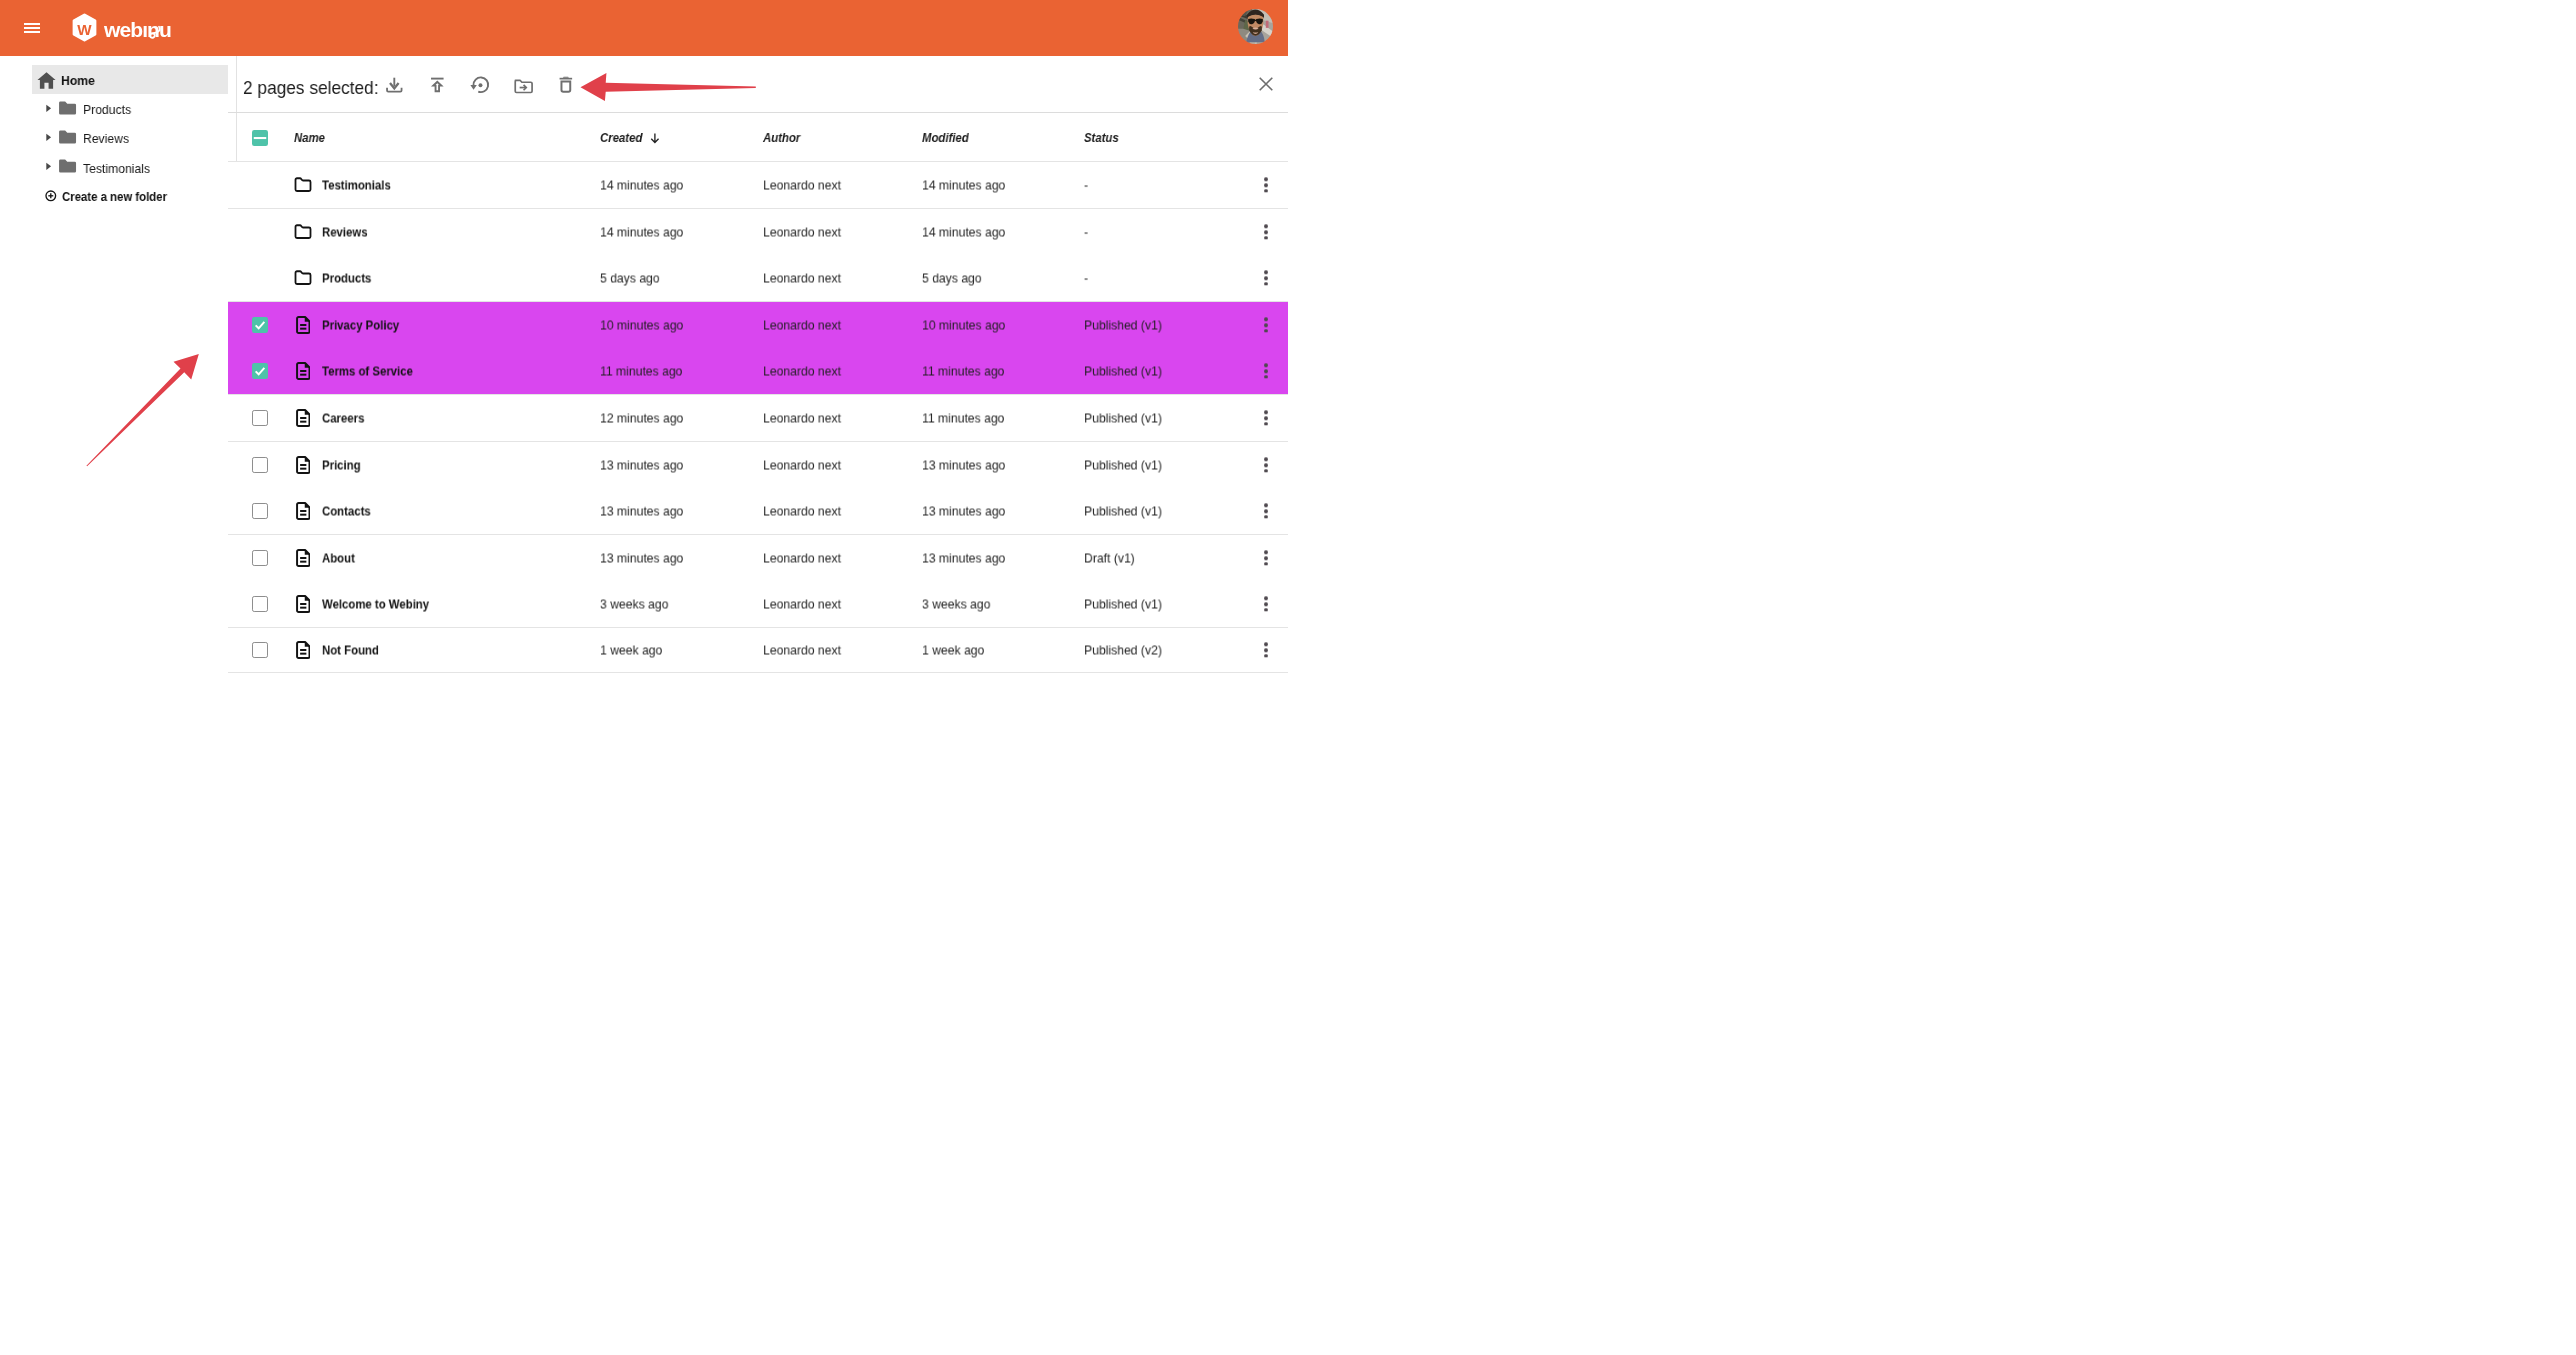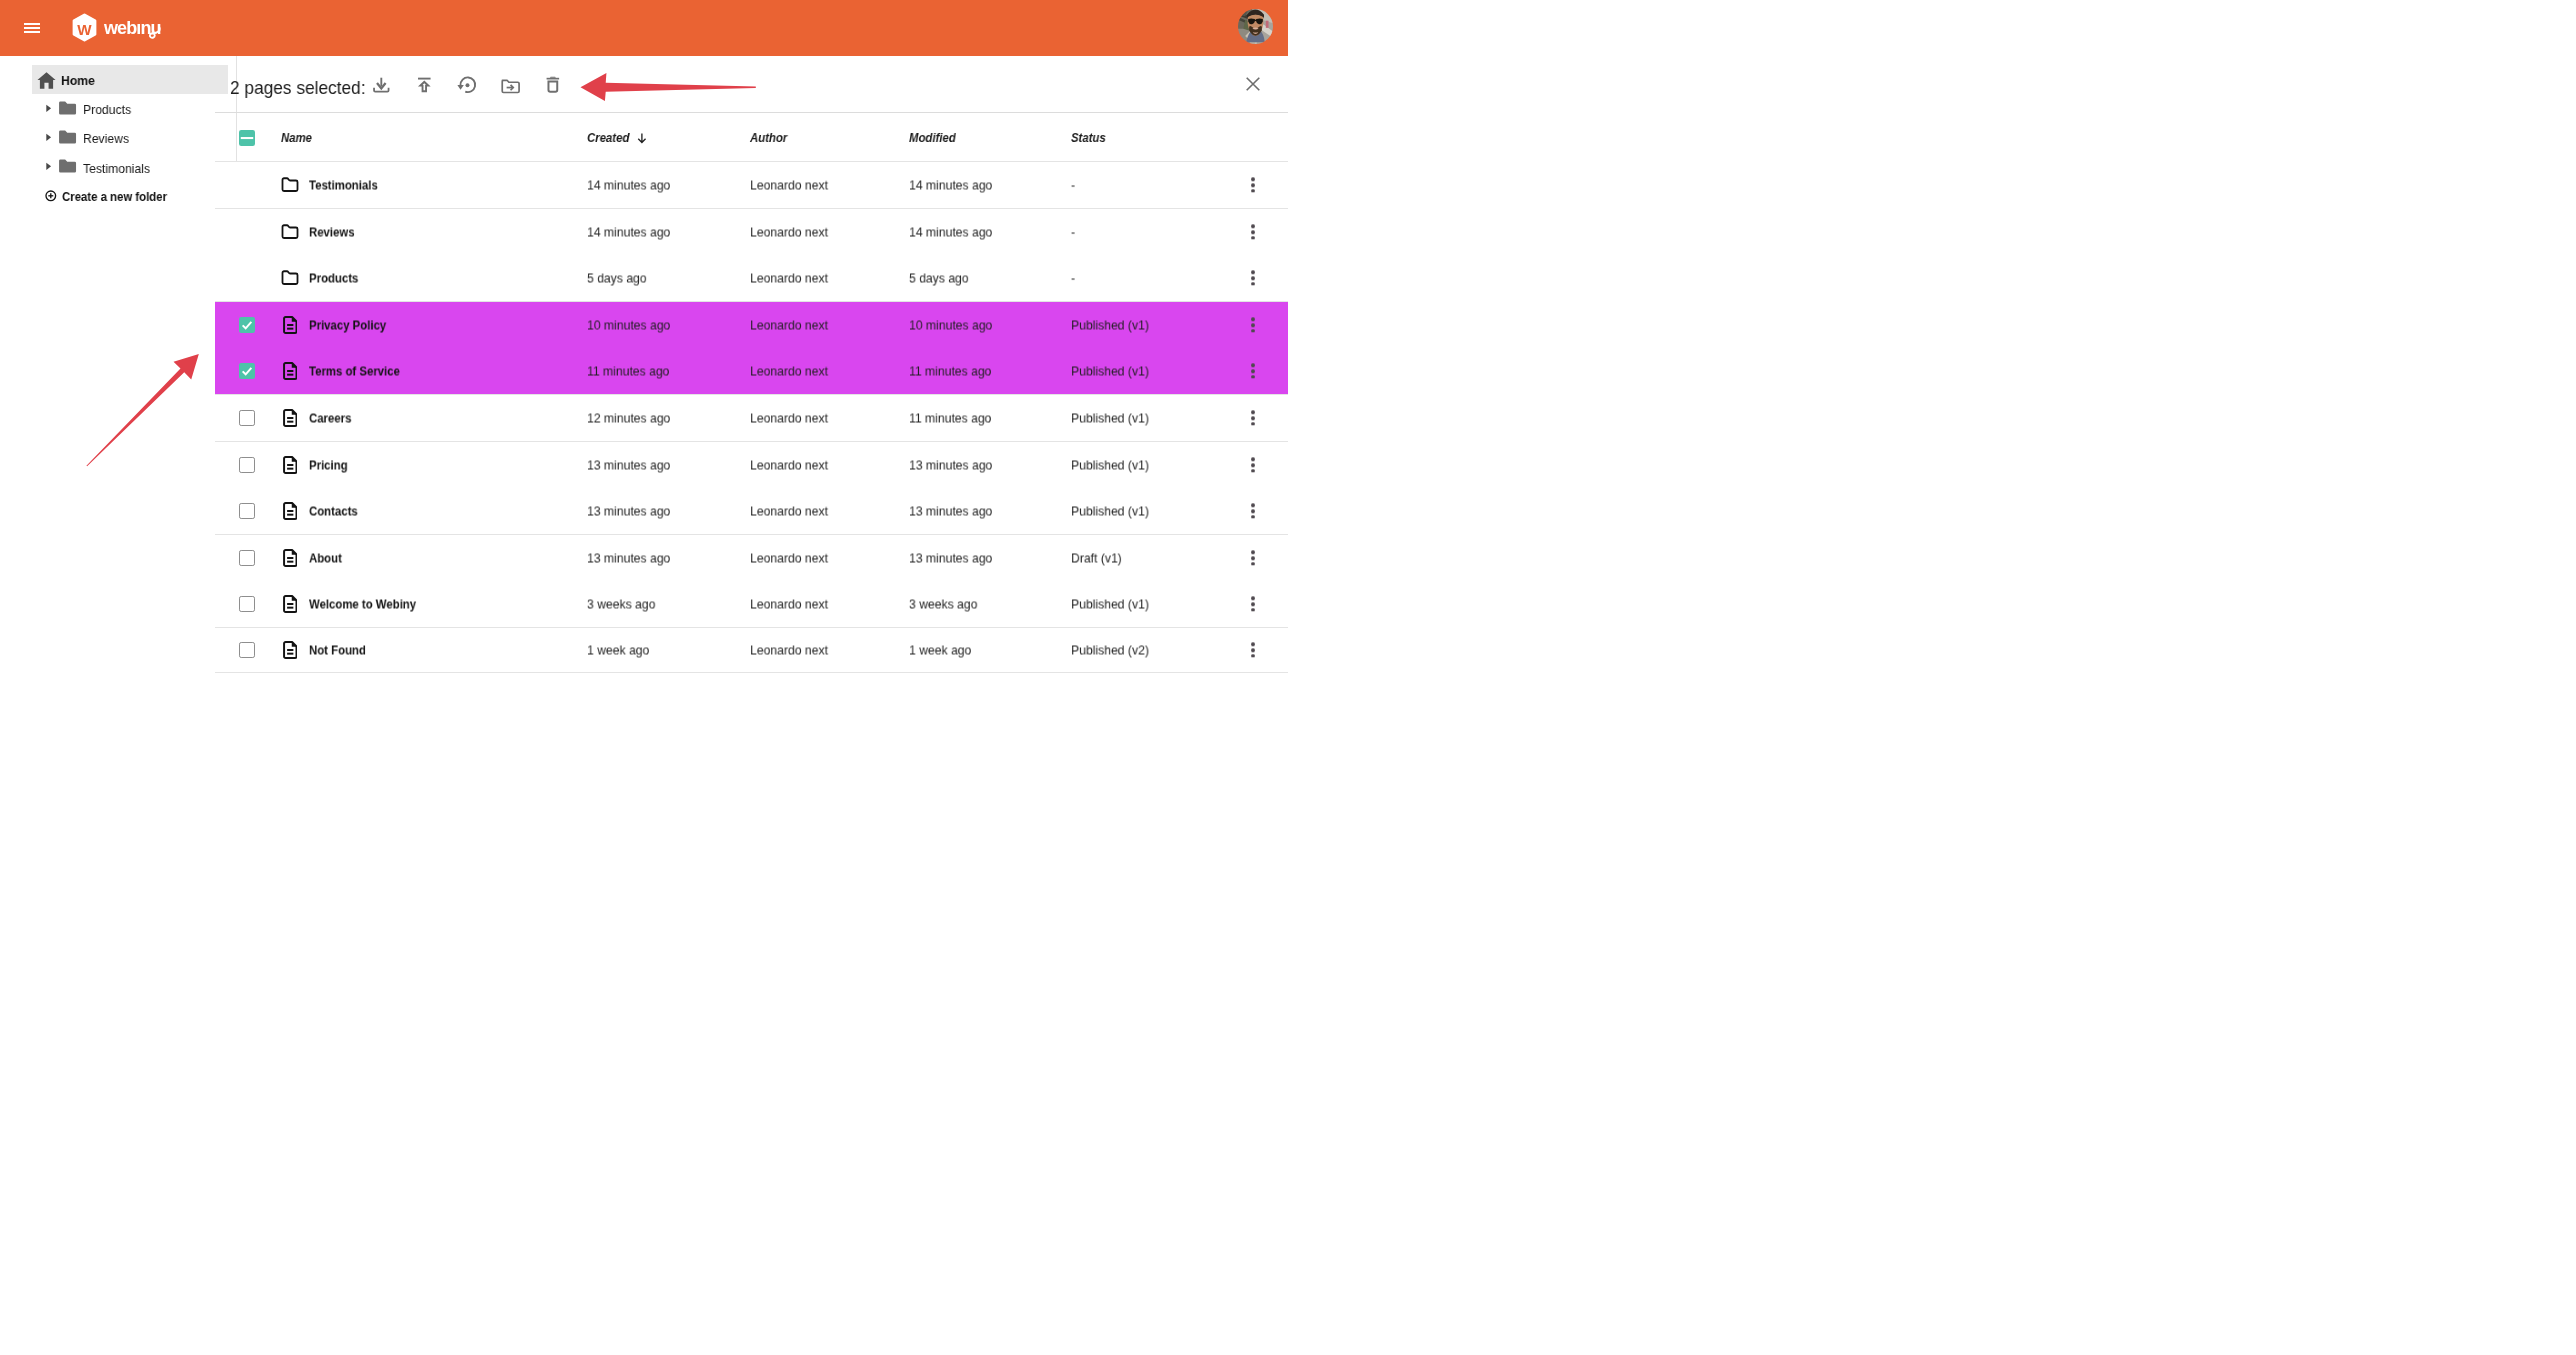--- a/index.html
+++ b/index.html
@@ -4,31 +4,31 @@
 <style>
   * { margin:0; padding:0; box-sizing:border-box; }
   .name,.val,.treelabel,.sbbold,.hcell,#selcount,#logoword,svg,.kebab,#homerow { will-change:transform; }
   html,body { width:1288px; height:678px; overflow:hidden; }
   body { font-family:"Liberation Sans", sans-serif; background:#fff; position:relative; }
   .abs { position:absolute; }
 
   
   #header { position:absolute; left:0; top:0; width:1288px; height:56px; background:#ea6333; }
   #burger span { position:absolute; left:24px; width:16.3px; height:2.1px; background:#fff; }
-  #logoword { position:absolute; left:104px; top:18.3px; color:#fff; font-weight:bold; font-size:18px; letter-spacing:-0.9px; }
+  #logoword { position:absolute; left:104px; top:18.3px; color:#fff; font-weight:bold; font-size:21px; letter-spacing:-0.9px; }
   #avatar { position:absolute; left:1238px; top:8.5px; width:35px; height:35px; border-radius:50%; overflow:hidden; }
 
   
   #sidebar { position:absolute; left:0; top:56px; width:214px; height:616px; background:#fff; border-right:0.9px solid #e2e2e2;margin-left:23px; }
   #homerow { position:absolute; left:9px; top:9px; width:196px; height:29px; background:#e8e8e8; }
   .treelabel { position:absolute; font-size:13.4px; color:#191919; transform:scaleX(0.91); transform-origin:left center; }
   .sbbold { font-weight:bold; font-size:13.4px; color:#111; transform:scaleX(0.91); transform-origin:left center; }
 
   
-  #main { position:absolute; left:215px; top:56px; width:1073px; height:622px; }
+  #main { position:absolute; left:228px; top:56px; width:1073px; height:622px; }
   #toolbar { position:absolute; left:0; top:0; width:1073px; height:57px; border-bottom:0.9px solid #dcdcdc; }
   #selcount { position:absolute; left:15px; top:21px; font-size:19px; color:#1c1c1c; transform:scaleX(0.91); transform-origin:left center; }
   #thead { position:absolute; left:0; top:57px; width:1073px; height:49px; border-bottom:0.9px solid #e4e4e4;font-style:italic; }
   .hcell { position:absolute; top:18px; font-size:12.5px; font-weight:bold; color:#1c1c1c; transform:scaleX(0.91); transform-origin:left center; }
   .row { position:absolute; left:0; width:1073px; height:47px; border-bottom:0.9px solid #e4e4e4; background:#fff; }
   .row.sel { background:#d946ef;text-decoration:underline; }
   .name { position:absolute; left:94px; top:50%; transform:translateY(-50%) scaleX(0.85); transform-origin:left center; font-size:13.4px; font-weight:bold; color:#131313; }
   .val { position:absolute; top:50%; transform:translateY(-50%) scaleX(0.91); transform-origin:left center; font-size:13.4px; color:#1e1e1e; }
   .c1 { left:372px; } .c2 { left:535px; } .c3 { left:694px; } .c4 { left:856px; }
   .kebab { position:absolute; left:1036px; top:50%; transform:translateY(-50%); width:3.8px; }

